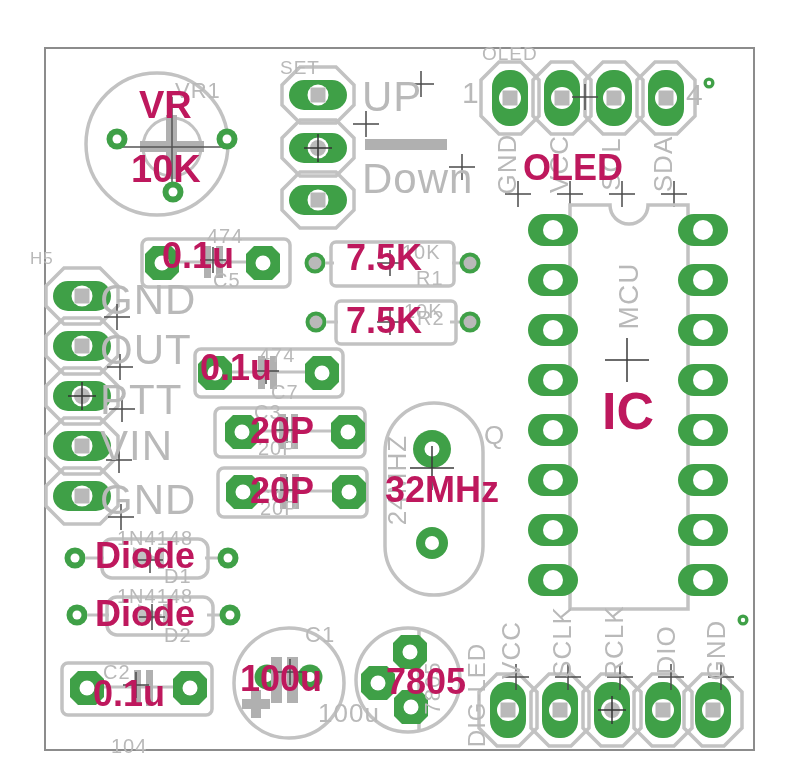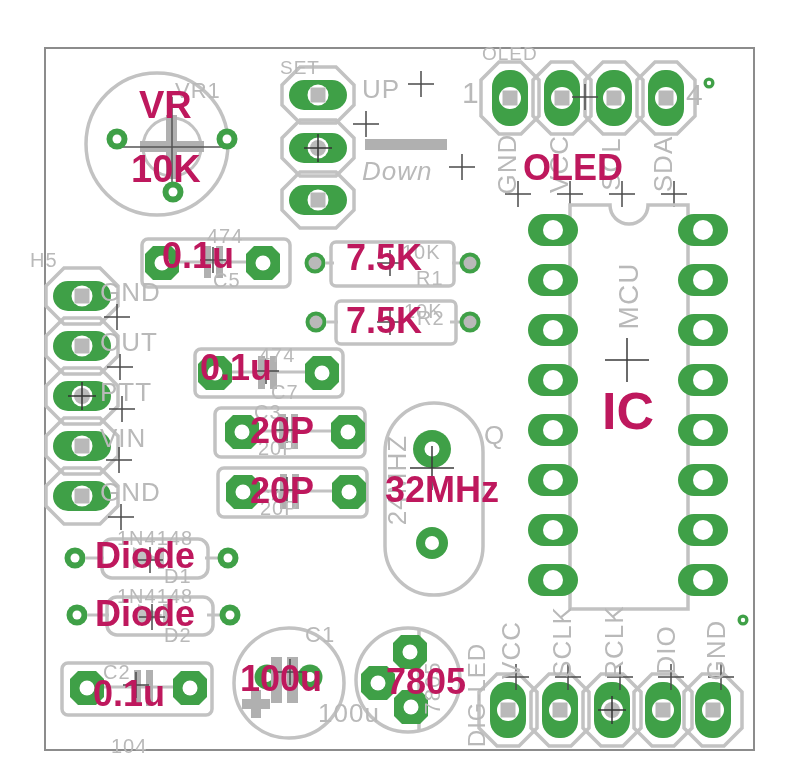--- a/index.html
+++ b/index.html
@@ -3,23 +3,23 @@
 <meta charset="utf-8">
 <style>
   html,body{margin:0;padding:0;background:#fff;}
   .board{position:relative;width:788px;height:776px;background:#fff;overflow:hidden;
          font-family:"Liberation Sans",sans-serif;}
   svg.layer{position:absolute;left:0;top:0;}
   .lbl{position:absolute;line-height:1;white-space:nowrap;}
   .silk{color:#b9b9b9;letter-spacing:1px;}
   .red{color:#be185d;font-weight:bold;letter-spacing:0;}
   .vlbl{transform:translate(-50%,-50%) rotate(-90deg);}
-  .s17{font-size:20px}.s19{font-size:19px}.s20{font-size:20px}.s22{font-size:22px}
+  .s17{font-size:17px}.s19{font-size:19px}.s20{font-size:20px}.s22{font-size:22px}
   .s24{font-size:24px}.s26{font-size:26px}.s28{font-size:28px}.s30{font-size:30px}
-  .s31{font-size:26px}.s36{font-size:36px}.s38{font-size:38px}.s52{font-size:52px}
+  .s31{font-size:42px}.s36{font-size:36px}.s38{font-size:38px}.s52{font-size:52px}
 </style>
 </head>
 <body>
 
 <div class="board">
 
 <svg class="layer" width="788" height="776" viewBox="0 0 788 776">
   <defs>
     <g id="pad-h">
           <rect x="-29" y="-15" width="58" height="30" rx="15" fill="#3fa047"></rect>
@@ -315,21 +315,21 @@
     <use href="#cross-s" transform="translate(568,677)"></use>
     <use href="#cross-s" transform="translate(620,677)"></use>
     <use href="#cross-s" transform="translate(671,677)"></use>
     <use href="#cross-s" transform="translate(721,677)"></use>
   </g>
 </svg>
 
 <div class="lbl silk s22" style="left:127px;top:80px;margin-left:48px;">VR1</div>
 <div class="lbl silk s19" style="left:280px;top:58px;">SET</div>
 <div class="lbl silk s31" style="left:362px;top:76px;">UP</div>
-<div class="lbl silk s31" style="left:362px;top:158px;font-style:italic;">Down</div>
+<div class="lbl silk s31" style="left:362px;top:158px;">Down</div>
 <div class="lbl silk s19" style="left:482px;top:44px;">OLED</div>
 <div class="lbl silk s30" style="left:462px;top:78px;">1</div>
 <div class="lbl silk s30" style="left:686px;top:80px;">4</div>
 <div class="lbl silk s26 vlbl" style="left:507px;top:164px;">GND</div>
 <div class="lbl silk s26 vlbl" style="left:559px;top:164px;">VCC</div>
 <div class="lbl silk s26 vlbl" style="left:611px;top:164px;">SCL</div>
 <div class="lbl silk s26 vlbl" style="left:663px;top:164px;">SDA</div>
 <div class="lbl silk s17" style="left:30px;top:250px;">H5</div>
 <div class="lbl silk s31" style="left:100px;top:279px;">GND</div>
 <div class="lbl silk s31" style="left:100px;top:329px;">OUT</div>

